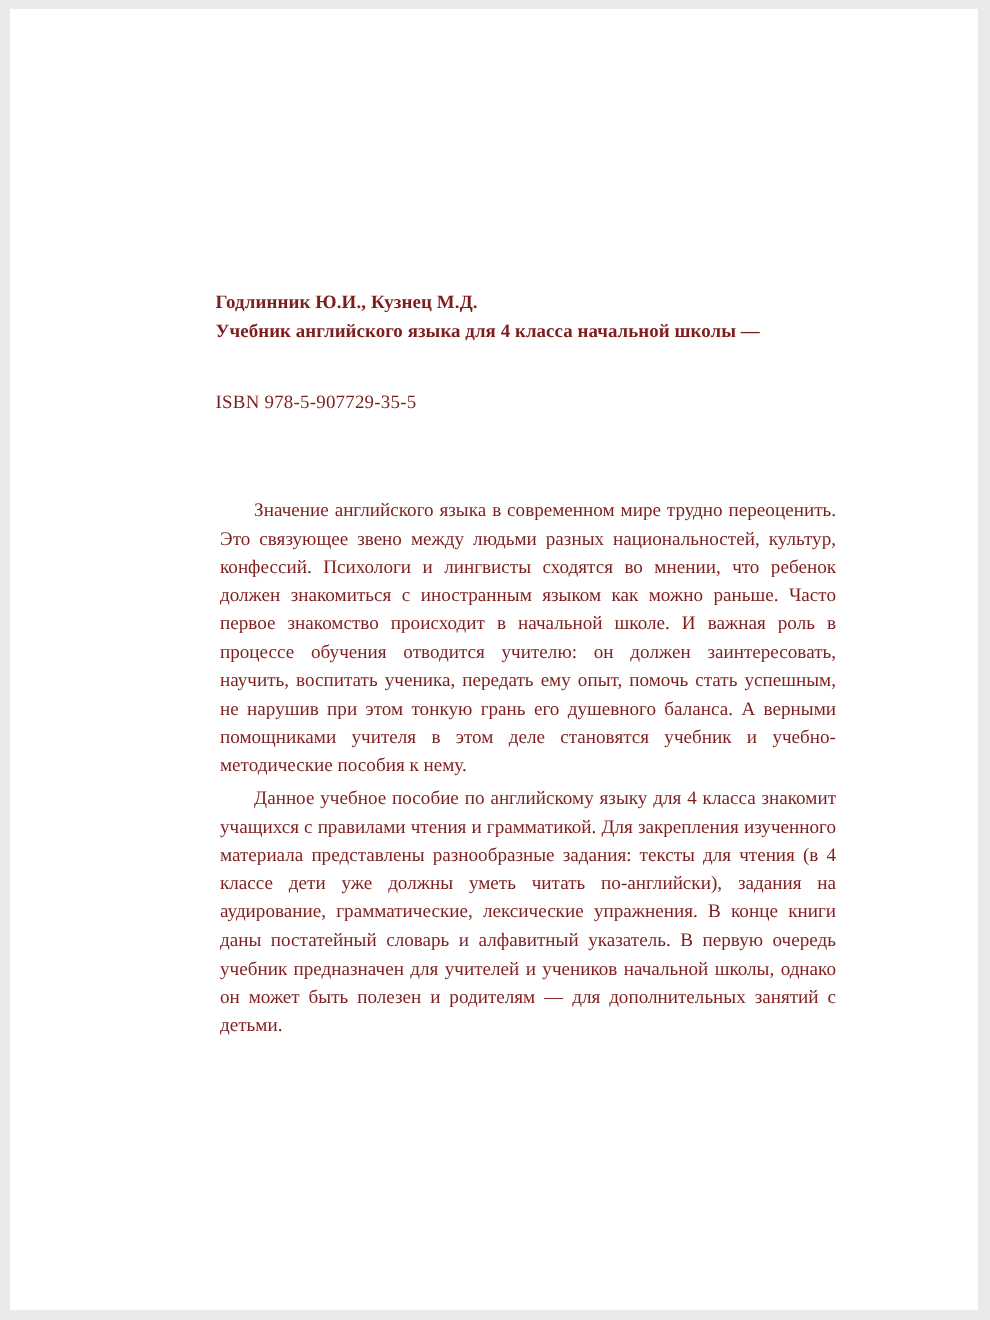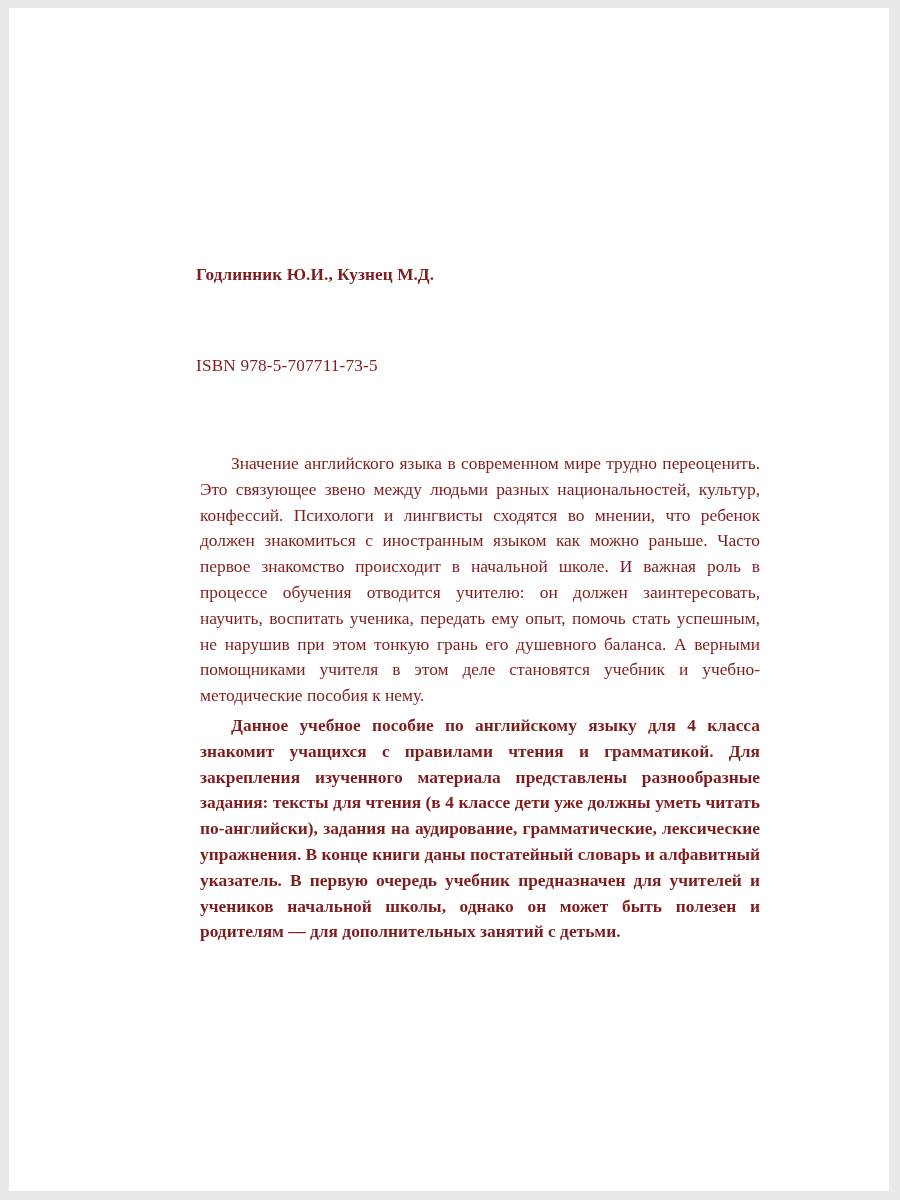--- a/index.html
+++ b/index.html
@@ -78,43 +78,43 @@
     text-align: justify;
     text-justify: inter-word;
     hyphens: manual;
   }
   .body-text p {
     margin: 4px;
     text-indent: 31px;
   }
   .body-text p + p {
     margin-top: 0;
-    font-weight: bold;
   }
   .body-text p:last-child {
     text-align: justify;
   }
 </style>
 </head>
 <body>
 
 <div class="page">
 
   <div class="page-edge-left"></div>
   <div class="page-edge-right"></div>
   <div class="page-edge-top"></div>
   <div class="page-edge-bottom"></div>
 
   <div class="content">
 
     <div class="imprint">
       <div class="line-authors">Годлинник Ю.И., Кузнец М.Д.</div>
+      <div class="line-title">Учебник английского языка для 4 класса начальной школы  —</div>
     </div>
 
-    <div class="isbn">ISBN 978-5-707711-73-5</div>
+    <div class="isbn">ISBN 978-5-907729-35-5</div>
 
     <div class="body-text">
       <p>Значение английского языка в современном мире трудно переоценить. Это связующее звено между людьми разных национальностей, культур, конфессий. Психологи и лингвисты сходятся во мнении, что ребенок должен знакомиться с иностранным языком как можно раньше. Часто первое знакомство происходит в начальной школе. И важная роль в процессе обучения отводится учителю: он должен заинтересовать, научить, воспитать ученика, передать ему опыт, помочь стать успешным, не нарушив при этом тонкую грань его душевного баланса. А верными помощниками учителя в этом деле становятся учебник и учебно-методические пособия к нему.</p>
       <p>Данное учебное пособие по английскому языку для 4 класса знакомит учащихся с правилами чтения и грамматикой. Для закрепления изученного материала представлены разнообразные задания: тексты для чтения (в 4 классе дети уже должны уметь читать по-английски), задания на аудирование, грамматические, лексические упражнения. В конце книги даны постатейный словарь и алфавитный указатель. В первую очередь учебник предназначен для учителей и учеников начальной школы, однако он может быть полезен и родителям — для дополнительных занятий с детьми.</p>
     </div>
 
   </div>
 </div>
 
 </body></html>

